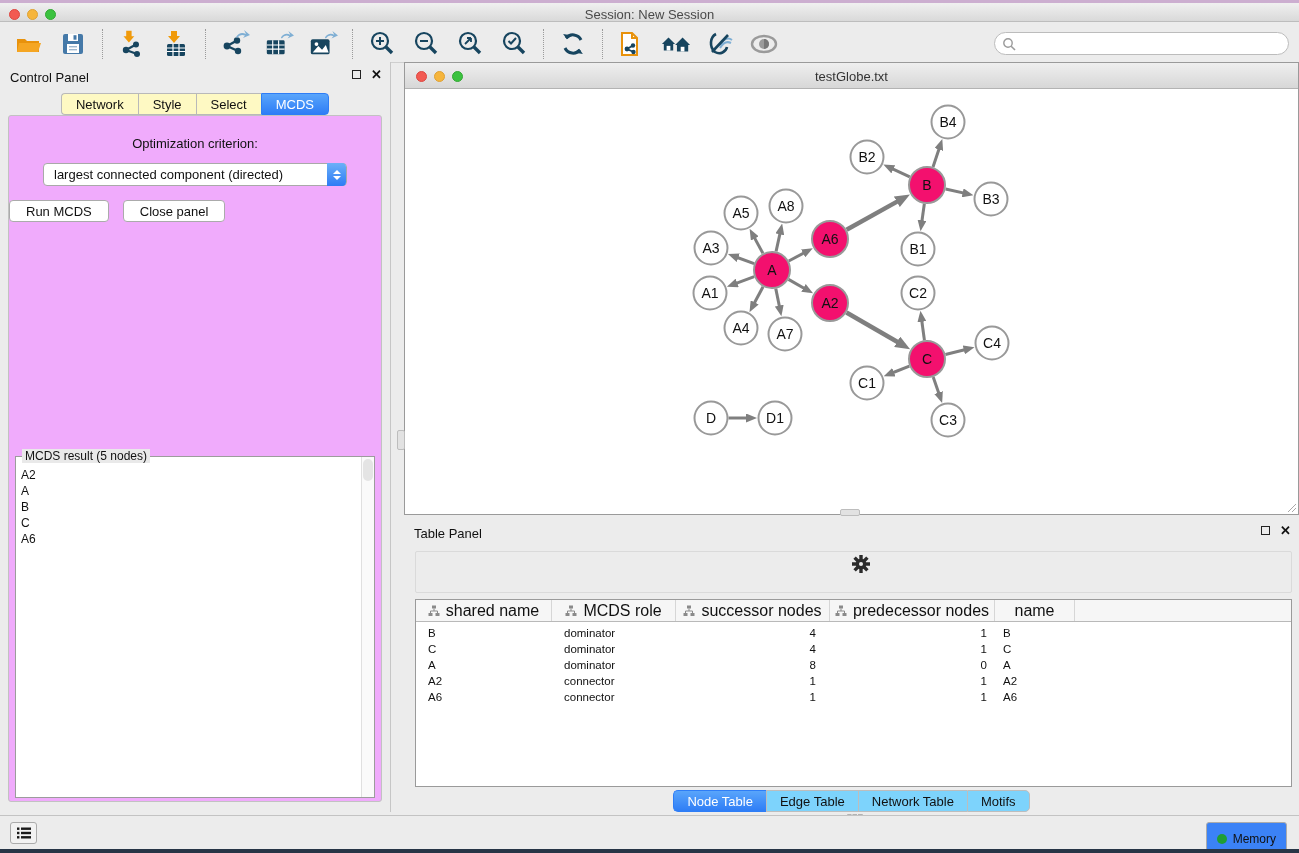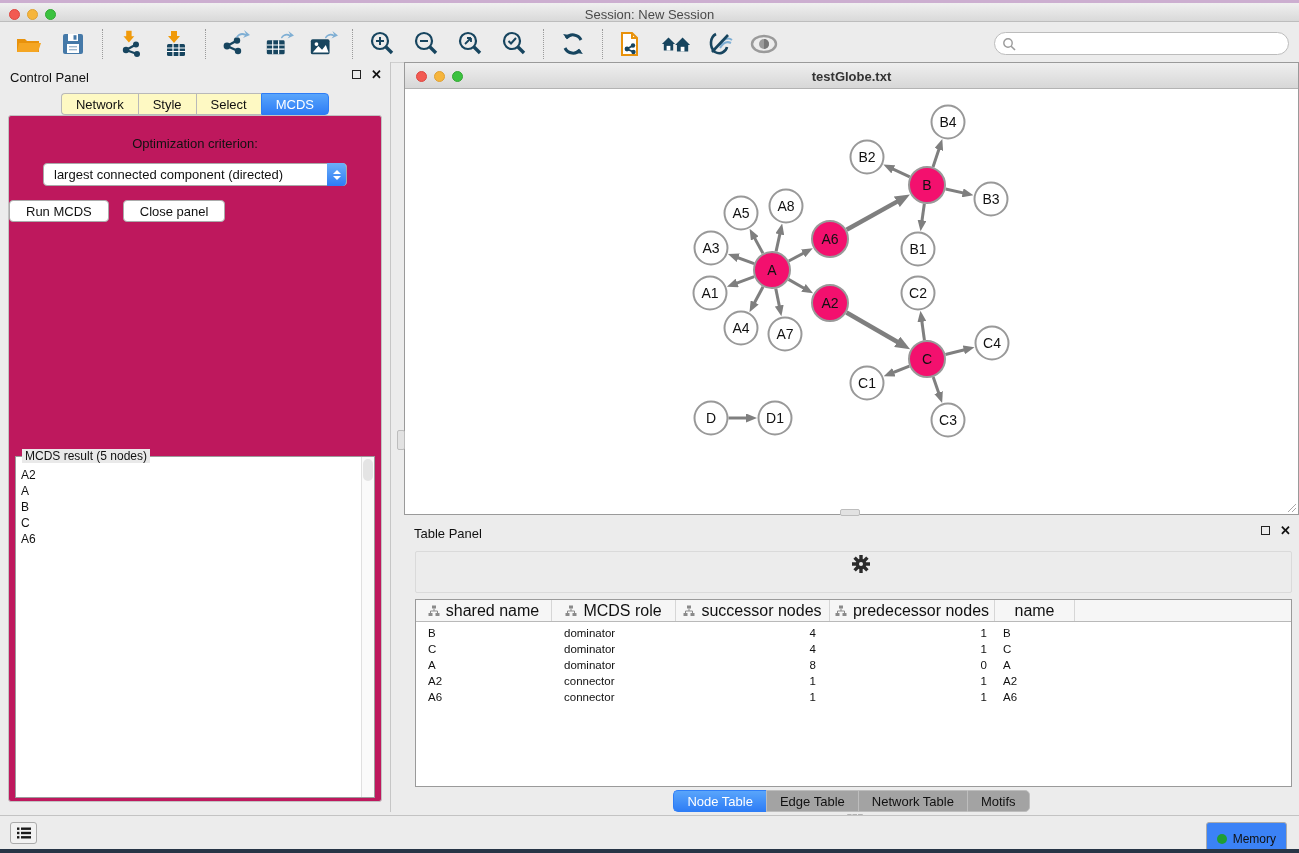--- a/index.html
+++ b/index.html
@@ -41,21 +41,21 @@
   .close-ico { font-size:13px; font-weight:bold; color:#111; line-height:9px; }
 
   .cp-tabs { position:absolute; left:0; right:0; top:31px; display:flex; justify-content:center; z-index:2; }
   .cp-tab { height:22px; padding:0 14px; font-size:13px; background:#fef9c3; border:1px solid #b9b9b9;
     border-right:none; display:flex; align-items:center; color:#111; }
   .cp-tab:first-child { border-radius:4px 0 0 4px; }
   .cp-tab:last-child { border-right:1px solid #b9b9b9; border-radius:0 4px 4px 0; }
   .cp-tab.active { background:linear-gradient(#59a5fb,#2e7df6); color:#fff; border-color:#2e7df6; }
 
   .cp-content { position:absolute; left:8px; right:8px; top:53px; bottom:10px;
-    background:#be185d; border:1px solid #c2c2c2; border-radius:3px; }
+    background:#f0abfc; border:1px solid #c2c2c2; border-radius:3px; }
   .opt-label { text-align:center; margin-top:20px; font-size:13px; color:#111; }
   .select-box { position:relative; margin:12px 34px 0 34px; height:23px; background:#fff;
     border:1px solid #a9a9a9; border-radius:4px; font-size:13px; color:#111;
     display:flex; align-items:center; padding-left:10px; }
   .select-stepper { position:absolute; right:0; top:-1px; bottom:-1px; width:19px;
     background:linear-gradient(#6cb0f8,#2d7bf5); border-radius:0 4px 4px 0;
     display:flex; flex-direction:column; align-items:center; justify-content:center; gap:2px; }
   .chev-up { width:0; height:0; border-left:4px solid transparent; border-right:4px solid transparent; border-bottom:4px solid #fff; }
   .chev-dn { width:0; height:0; border-left:4px solid transparent; border-right:4px solid transparent; border-top:4px solid #fff; }
   .btn-row { display:flex; gap:14px; margin-top:14px; }
@@ -69,21 +69,21 @@
   .result-list { position:absolute; left:1px; top:6px; bottom:1px; right:14px; overflow:hidden;
     font-size:12px; color:#111; padding:4px 0 0 4px; line-height:16px; }
   .result-scroll { position:absolute; right:0; top:0; bottom:0; width:13px; background:#fafafa; border-left:1px solid #e0e0e0; }
   .result-thumb { position:absolute; left:1px; right:1px; top:2px; height:22px; background:#e4e4e4; border-radius:5px; }
 
   
   .net-window { position:absolute; left:404px; top:62px; width:895px; height:453px;
     background:#fff; border:1px solid #9a9a9a; }
   .net-titlebar { position:relative; height:26px; background:linear-gradient(#efefef,#d7d7d7);
     border-bottom:1px solid #b3b3b3; }
-  .net-titlebar .title { position:absolute; left:0; right:0; top:6px; text-align:center; font-size:13px; color:#333;font-weight:bold; }
+  .net-titlebar .title { position:absolute; left:0; right:0; top:6px; text-align:center; font-size:13px; color:#333; }
   .net-titlebar .lights { top:8px; left:11px; }
   .net-canvas { position:absolute; left:0; top:26px; width:893px; height:425px; background:#fff; }
   .resize-grip { position:absolute; right:1px; bottom:1px; width:12px; height:12px; }
   .edge-grip-v { position:absolute; left:397px; top:430px; width:8px; height:20px;
     background:#e2e2e2; border:1px solid #bdbdbd; border-radius:2px; }
   .edge-grip-h { position:absolute; left:840px; top:509px; width:20px; height:7px;
     background:#e2e2e2; border:1px solid #bdbdbd; border-radius:2px; }
 
   
   .table-panel { position:absolute; left:404px; top:518px; width:895px; height:294px; background:#ececec; }
@@ -101,21 +101,21 @@
   .dt-row { display:flex; height:16px; align-items:center; }
   .dt-cell { font-size:11.5px; color:#111; white-space:nowrap; overflow:hidden; }
   .c0 { width:136px; padding-left:12px; }
   .c1 { width:124px; padding-left:12px; }
   .c2 { width:154px; text-align:right; padding-right:14px; }
   .c3 { width:165px; text-align:right; padding-right:8px; }
   .c4 { width:80px; padding-left:8px; }
   .dt-hcell.c0,.dt-hcell.c1,.dt-hcell.c2,.dt-hcell.c3,.dt-hcell.c4 { padding:0; text-align:center; }
 
   .tp-tabs { position:absolute; left:0; right:0; top:272px; display:flex; justify-content:center; }
-  .tp-tab { height:22px; padding:0 13px; font-size:13px; background:#a3a3a3; border:1px solid #bdbdbd;
+  .tp-tab { height:22px; padding:0 13px; font-size:13px; background:#7dd3fc; border:1px solid #bdbdbd;
     border-right:none; display:flex; align-items:center; color:#111; }
   .tp-tab:first-child { border-radius:5px 0 0 5px; }
   .tp-tab:last-child { border-right:1px solid #bdbdbd; border-radius:0 5px 5px 0; }
   .tp-tab.active { background:linear-gradient(#59a5fb,#2e7df6); color:#fff; border-color:#2e7df6; }
 
   
   .statusbar { position:absolute; left:0; top:815px; width:1299px; height:34px;
     background:#ececec; border-top:1px solid #c3c3c3; }
   .sb-left-btn { position:absolute; left:10px; top:6px; width:27px; height:22px;
     background:#f2f2f2; border:1px solid #ababab; border-radius:3px;

